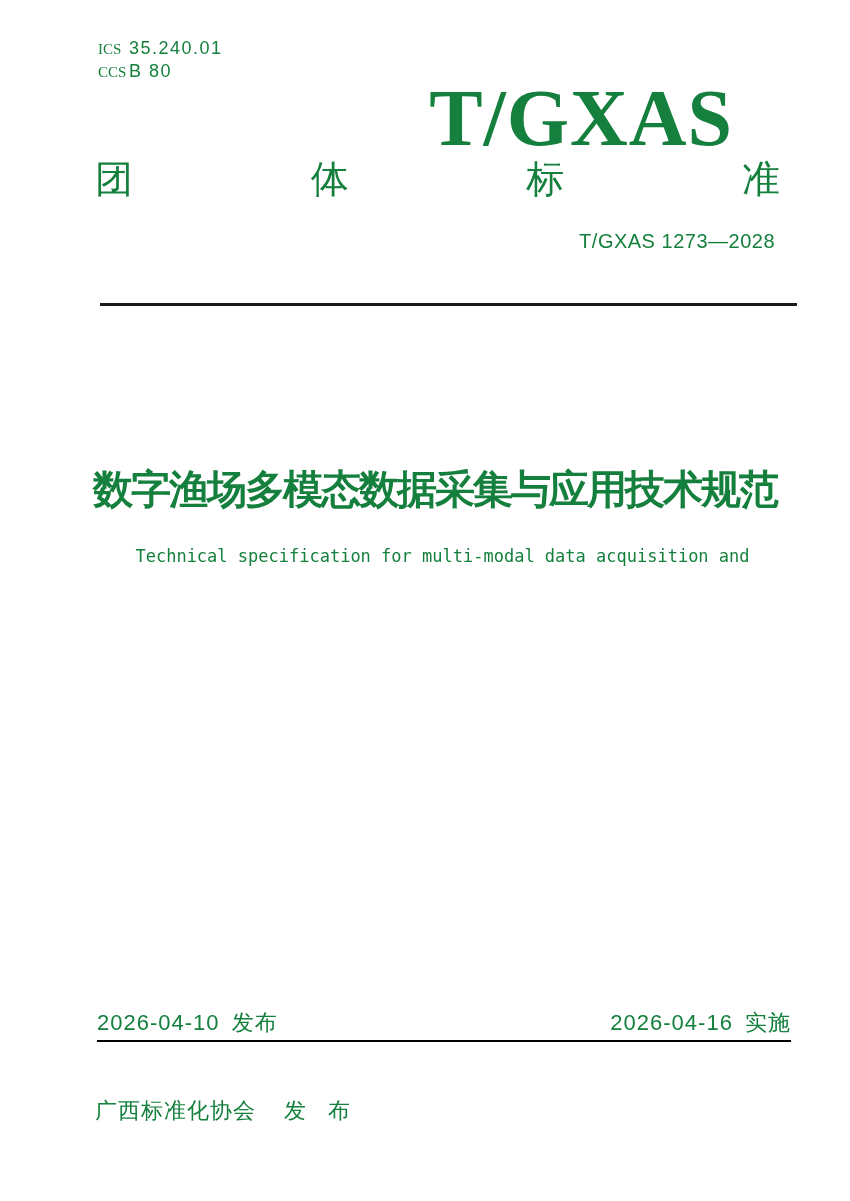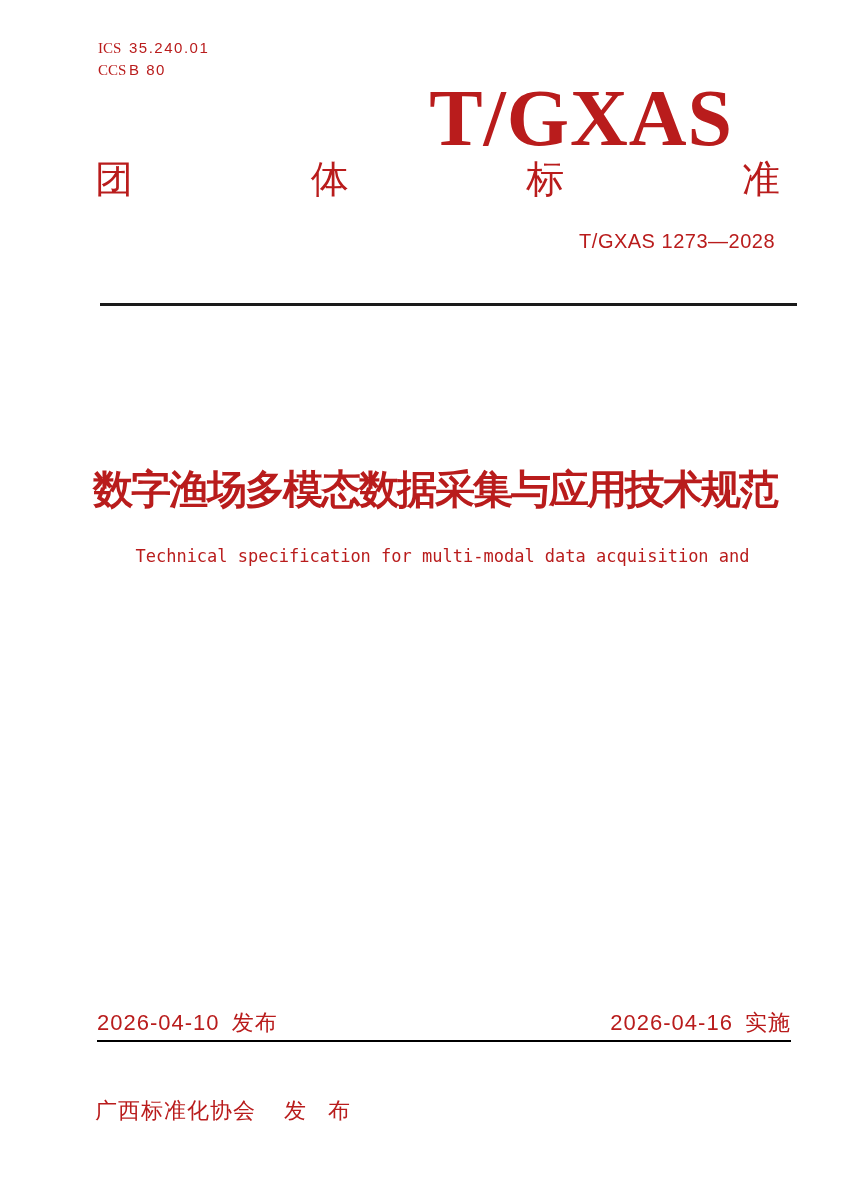--- a/index.html
+++ b/index.html
@@ -3,21 +3,21 @@
 <meta charset="utf-8">
 <style>
   * { margin: 0; padding: 0; box-sizing: border-box; }
   html, body { background: #888; }
   .page {
     position: relative;
     width: 850px;
     height: 1201px;
     margin: 0 auto;
     background: #ffffff;
-    color: #b91c1c;
+    color: #15803d;
     font-family: "Liberation Sans", sans-serif;
     overflow: hidden;
   }
 
   
   .codes {
     position: absolute;
     left: 98px;
     top: 37px;
     font-size: 16px;
@@ -25,21 +25,21 @@
   }
   .code-row { display: flex; align-items: baseline; }
   .code-label {
     display: inline-block;
     width: 31px;
     font-family: "Liberation Serif", serif;
     font-size: 15px;
   }
   .code-value {
     font-family: "Liberation Sans", sans-serif;
-    font-size: 15px;
+    font-size: 18px;
     letter-spacing: 1.5px;
   }
 
   
   .logo {
     position: absolute;
     top: 78px;
     right: 117px;
     font-family: "Liberation Serif", "DejaVu Serif", serif;
     font-weight: bold;

